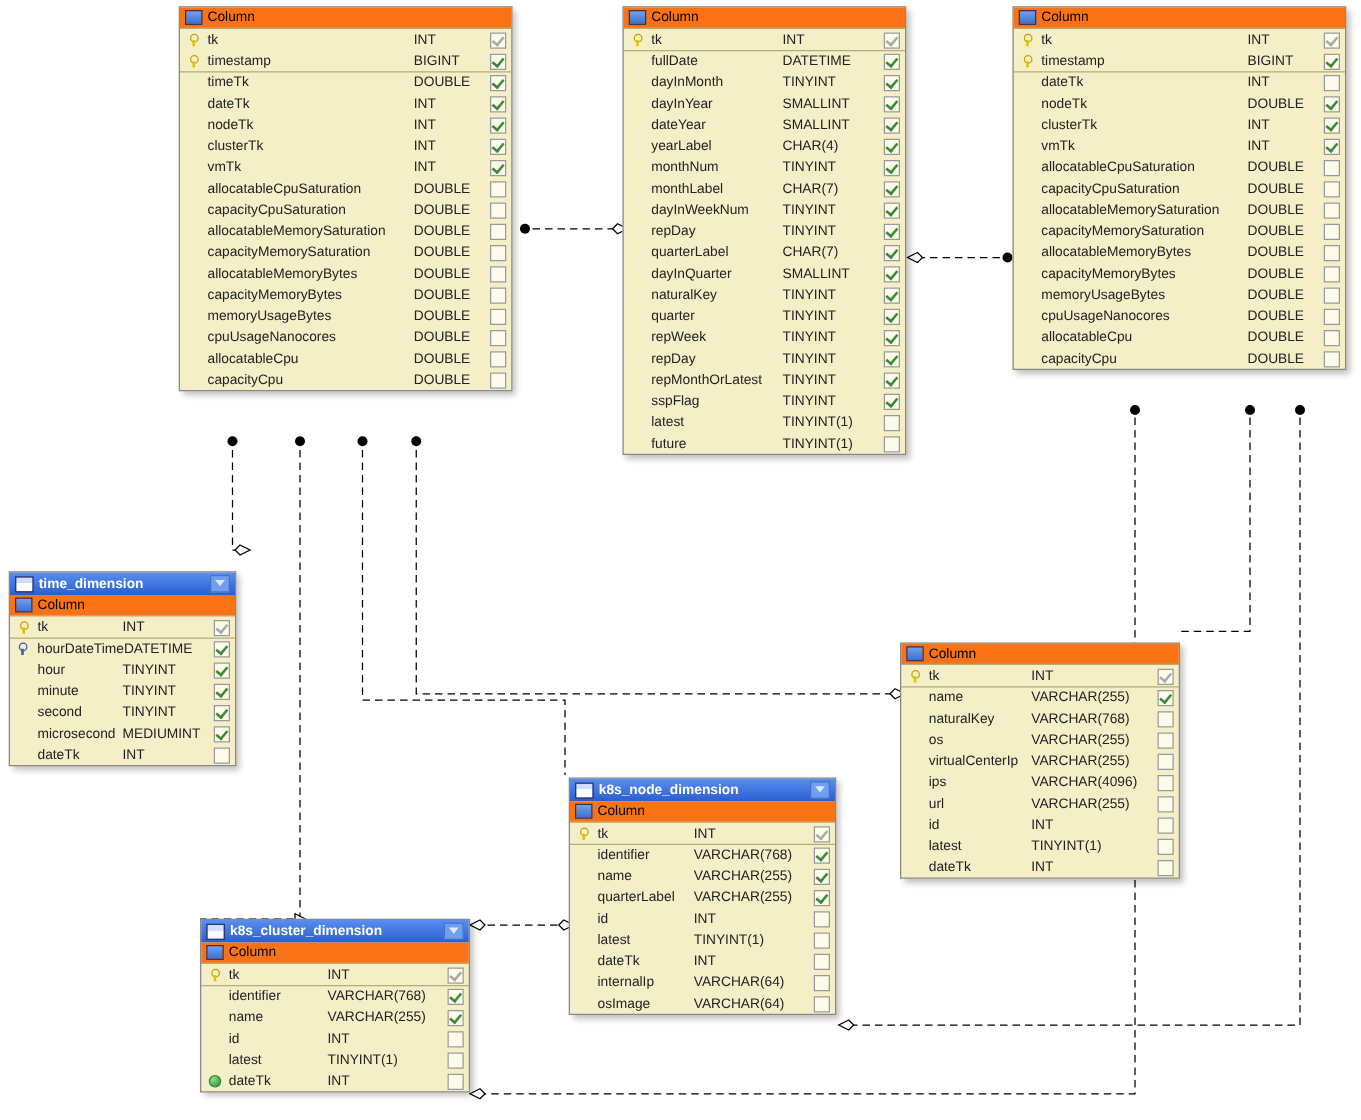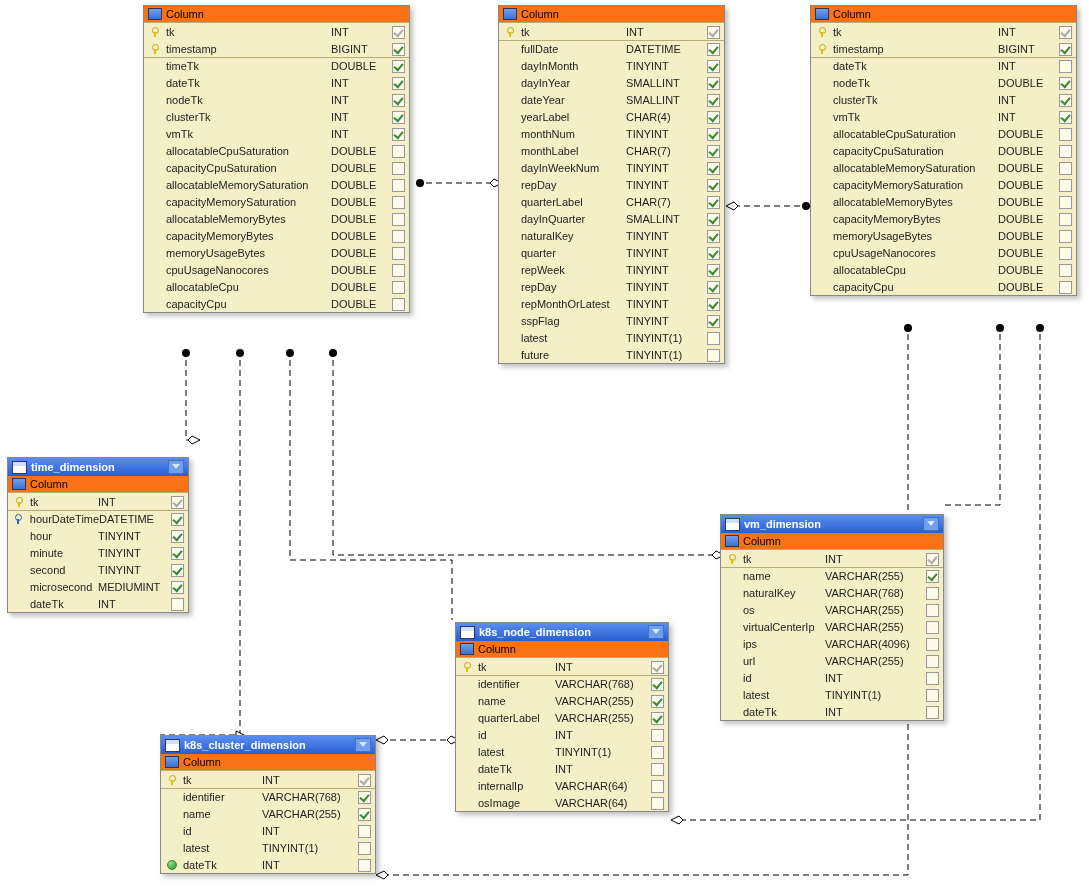--- a/index.html
+++ b/index.html
@@ -711,26 +711,20 @@
         <span class="key-col"></span>
         <span class="name-col">dateTk</span>
         <span class="type-col" style="width:72px">INT</span>
         <span class="chk-col">
           <span class="chk"></span>
         </span>
       </div>
     </div>
   </div>
 <div id="tbl-vm" class="table-box" style="left:720px; top:514px; width:222px;">
-    <div class="title-bar">
-      <span class="tbl-icon"></span>
-      <span>vm_dimension</span>
-      <span class="spacer"></span>
-      <span class="collapse-icon"></span>
-    </div>
     <div class="column-header">
       <span class="col-icon"></span>
       <span>Column</span>
     </div>
     <div class="rows">
       <div class="row">
         <span class="key-col">
           <span class="pk"></span>
         </span>
         <span class="name-col">tk</span>

